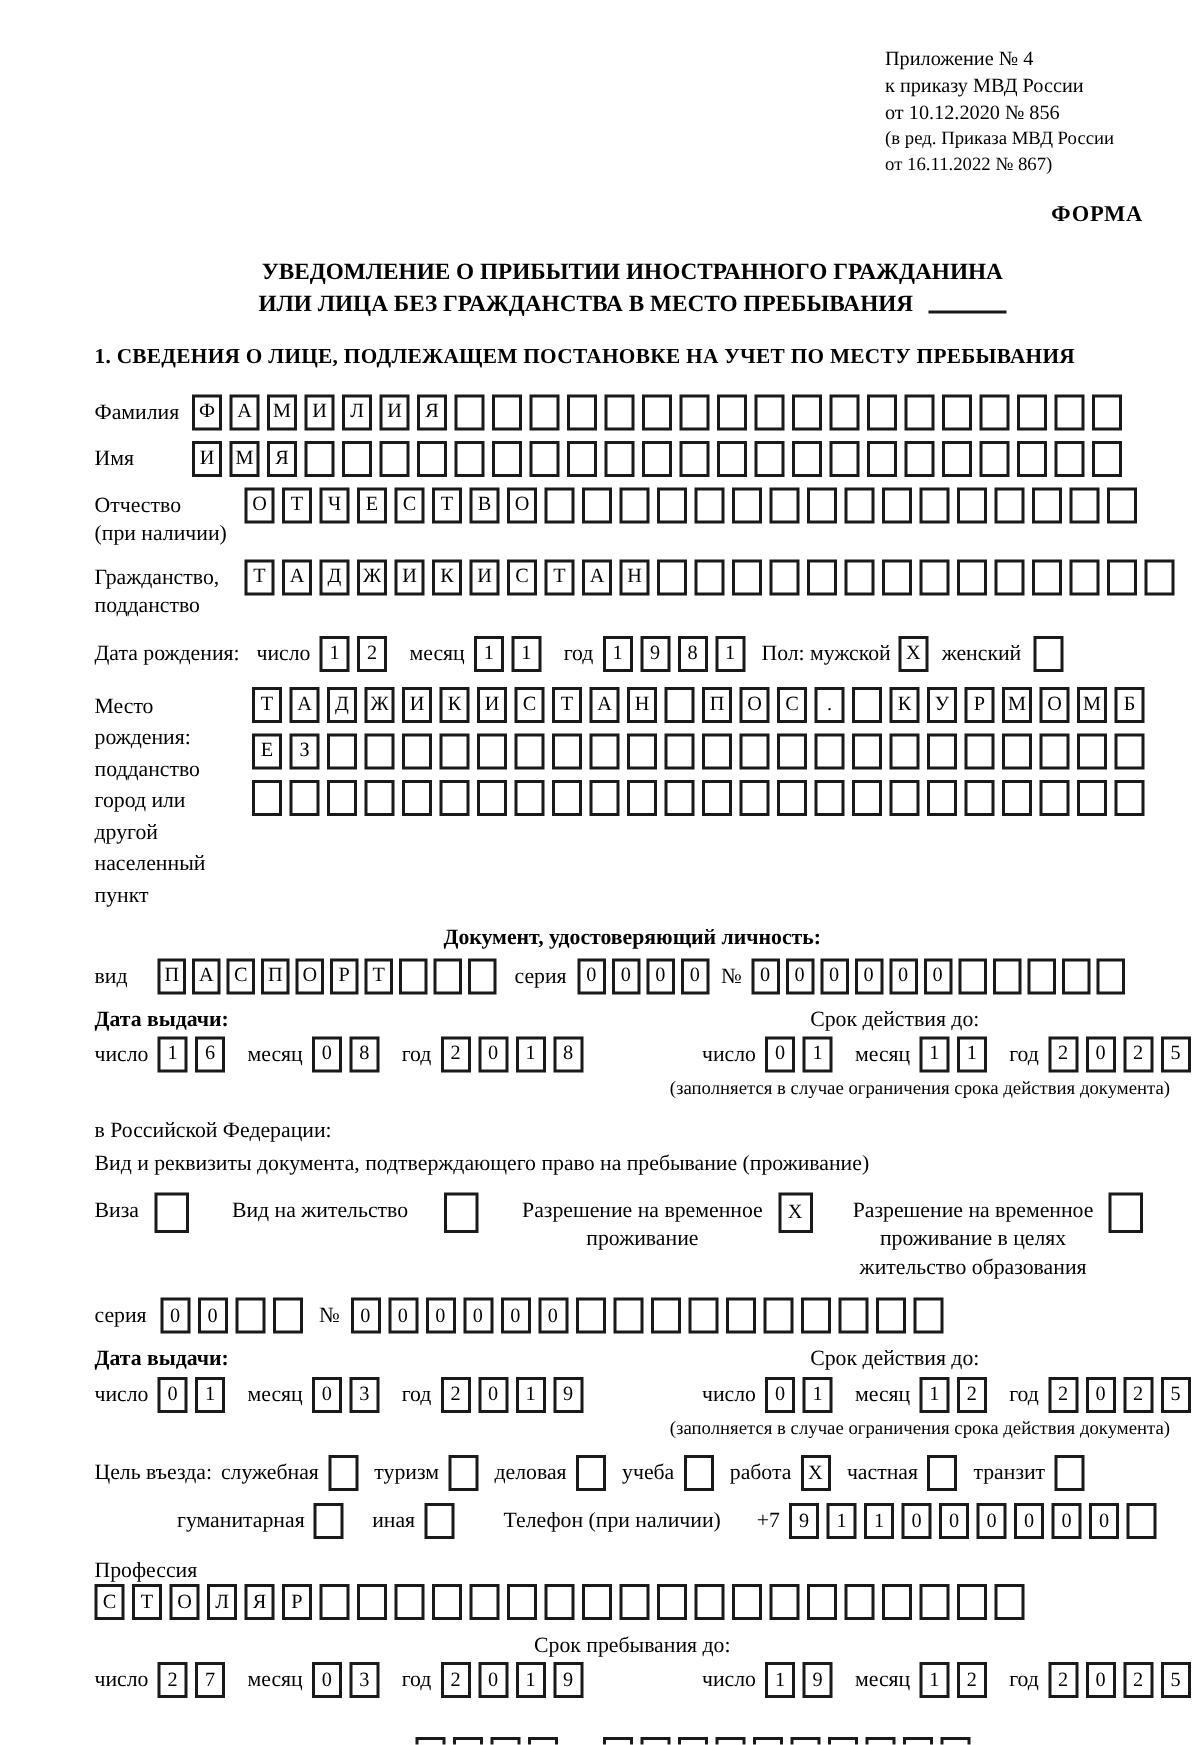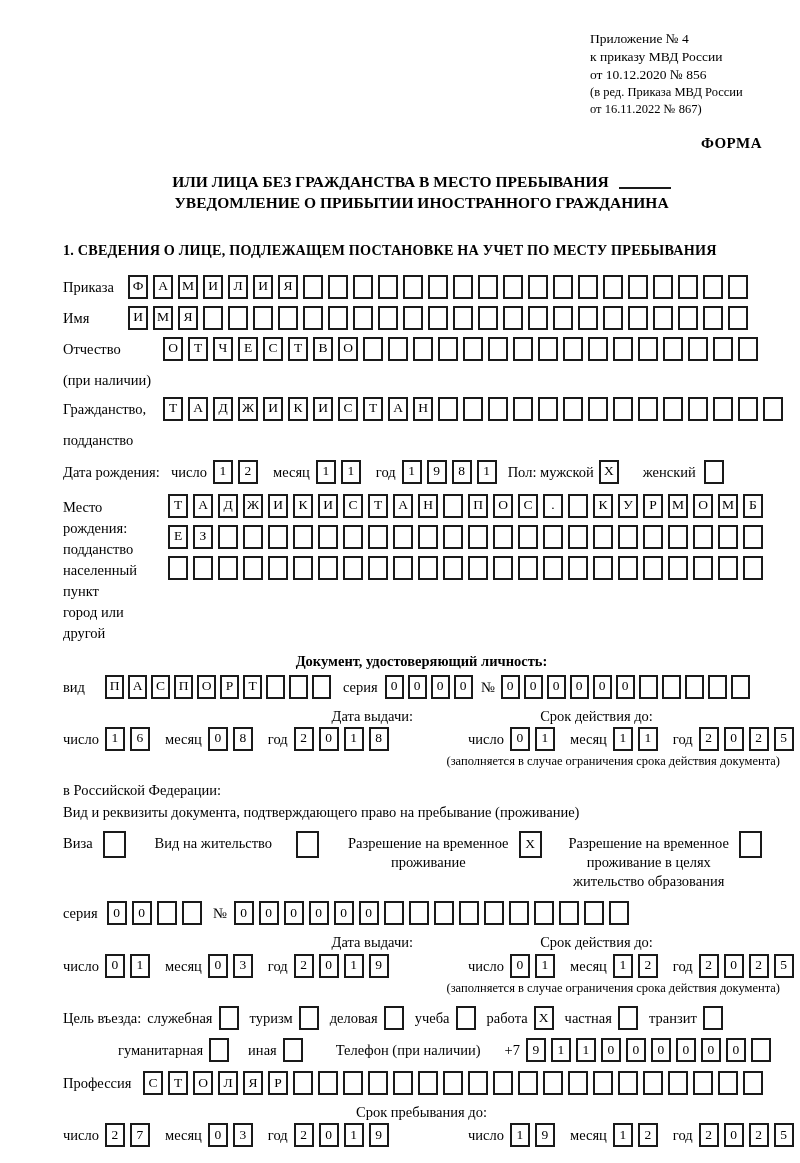--- a/index.html
+++ b/index.html
@@ -7,41 +7,41 @@
        font-family:"Liberation Serif",serif;font-size:14.5px;line-height:1.25;}
   .page{padding:30px 20px 0 63px;width:717px;}
   
   .appendix{margin-left:auto;width:190px;font-size:13.5px;}
   .appendix div{line-height:18px;}
   .appendix .sub{font-size:12.5px;line-height:17px;}
   .appendix .sub:first-of-type{margin-top:4px;}
   .forma{text-align:right;font-weight:bold;font-size:15px;margin-top:16px;padding-right:18px;letter-spacing:.5px;}
   .title{font-weight:bold;text-align:center;font-size:15.5px;margin-top:18px;line-height:21px;}
   .blank-line{display:inline-block;width:52px;border-bottom:2px solid #1a1a1a;margin-left:10px;transform:translateY(2px);}
-  .sec-head{font-weight:bold;font-size:14.2px;margin-top:29px;letter-spacing:.2px;}
+  .sec-head{font-weight:bold;font-size:14.2px;margin-top:17px;letter-spacing:.2px;}
   
   .frow{display:flex;align-items:flex-start;margin-top:7px;}
   .lbl{flex:none;padding-top:3px;}
-  .w65{width:65px;} .w80{width:80px;} .w100{width:100px;gap:12px;} .w105{width:105px;} .w95{width:95px;} .w150{width:150px;}
+  .w65{width:65px;} .w80{width:80px;} .w100{width:100px;} .w105{width:105px;} .w95{width:95px;} .w150{width:150px;}
   .lbl2{display:flex;flex-direction:column;line-height:19px;}
   .boxes{display:inline-flex;flex:none;}
   .cell{width:20px;height:24px;box-sizing:border-box;border:2px solid #1a1a1a;margin-right:5px;
         display:inline-flex;align-items:center;justify-content:center;font-size:13.5px;flex:none;}
   .tight .cell{width:19px;margin-right:4px;}
   .cb-lg .cell{width:23px;height:27px;}
   .stack{display:flex;flex-direction:column;gap:7px;}
   .word{padding-top:3px;}
   .dg{display:inline-flex;align-items:flex-start;}
   .dg .word{margin:0 6px 0 10px;}
   .dg .word:first-child{margin-left:0;}
   .dual{display:flex;margin-top:9px;}
   .dual .colL{width:350px;flex:none;}
   .dual .colR{flex:1;}
   .dual-head{display:flex;margin-top:8px;}
-  .dual-head .hL{width:350px;text-align:right;flex:none;}
+  .dual-head .hL{width:350px;text-align:left;flex:none;font-weight:bold;}
   .dual-head .hR{flex:1;text-align:center;}
   .note{font-size:12.5px;text-align:right;margin-top:3px;}
   .permits{display:flex;align-items:flex-start;margin-top:8px;gap:10px;}
   .permits .ptxt{text-align:center;line-height:19px;padding-top:3px;}
   .purpose{display:flex;align-items:flex-start;margin-top:10px;gap:6px;flex-wrap:nowrap;}
   .purpose .word{white-space:nowrap;}
   .doc-head{font-weight:bold;text-align:center;margin-top:8px;}
   .intro{margin-top:10px;line-height:22px;}
 </style>
 </head>
@@ -53,28 +53,28 @@
     <div>Приложение № 4</div>
     <div>к приказу МВД России</div>
     <div>от 10.12.2020 № 856</div>
     <div class="sub">(в ред. Приказа МВД России</div>
     <div class="sub">от 16.11.2022 № 867)</div>
   </div>
 
   <div class="forma">ФОРМА</div>
 
   <div class="title">
+    <div>УВЕДОМЛЕНИЕ О ПРИБЫТИИ ИНОСТРАННОГО ГРАЖДАНИНА</div>
     <div><span>ИЛИ ЛИЦА БЕЗ ГРАЖДАНСТВА В МЕСТО ПРЕБЫВАНИЯ</span><span class="blank-line"></span></div>
-    <div>УВЕДОМЛЕНИЕ О ПРИБЫТИИ ИНОСТРАННОГО ГРАЖДАНИНА</div>
   </div>
 
   <div class="sec-head">1. СВЕДЕНИЯ О ЛИЦЕ, ПОДЛЕЖАЩЕМ ПОСТАНОВКЕ НА УЧЕТ ПО МЕСТУ ПРЕБЫВАНИЯ</div>
 
   <div class="frow" style="margin-top:15px;">
-    <span class="lbl w65">Приказа</span>
+    <span class="lbl w65">Фамилия</span>
     <span class="boxes">
         <span class="cell">Ф</span>
         <span class="cell">А</span>
         <span class="cell">М</span>
         <span class="cell">И</span>
         <span class="cell">Л</span>
         <span class="cell">И</span>
         <span class="cell">Я</span>
         <span class="cell"></span>
         <span class="cell"></span>
@@ -213,32 +213,32 @@
           <span class="cell">1</span>
           <span class="cell">9</span>
           <span class="cell">8</span>
           <span class="cell">1</span>
         </span>
     </span>
     <span class="word" style="margin-left:6px;">Пол: мужской</span>
     <span class="boxes" style="margin-left:5px;">
         <span class="cell">X</span>
       </span>
-    <span class="word" style="margin-left:19px;">женский</span>
+    <span class="word" style="margin-left:4px;">женский</span>
     <span class="boxes" style="margin-left:8px;">
         <span class="cell"></span>
       </span>
   </div>
 
   <div class="frow" style="margin-top:10px;">
     <span class="lbl w105 lbl2" style="line-height:21px;">
       <span>Место рождения:</span>
       <span>подданство</span>
+      <span>город или другой</span>
       <span>населенный пункт</span>
-      <span>город или другой</span>
     </span>
     <span class="stack">
       <span class="boxes">
           <span class="cell">Т</span>
           <span class="cell">А</span>
           <span class="cell">Д</span>
           <span class="cell">Ж</span>
           <span class="cell">И</span>
           <span class="cell">К</span>
           <span class="cell">И</span>
@@ -556,21 +556,21 @@
         <span class="cell">0</span>
         <span class="cell">0</span>
         <span class="cell">0</span>
         <span class="cell">0</span>
         <span class="cell">0</span>
         <span class="cell">0</span>
         <span class="cell"></span>
       </span>
   </div>
 
-  <div class="frow" style="margin-top:9px;">
+  <div class="frow" style="margin-top:9px;flex-direction:column;">
     <span class="lbl w80">Профессия</span>
     <span class="boxes">
         <span class="cell">С</span>
         <span class="cell">Т</span>
         <span class="cell">О</span>
         <span class="cell">Л</span>
         <span class="cell">Я</span>
         <span class="cell">Р</span>
         <span class="cell"></span>
         <span class="cell"></span>

